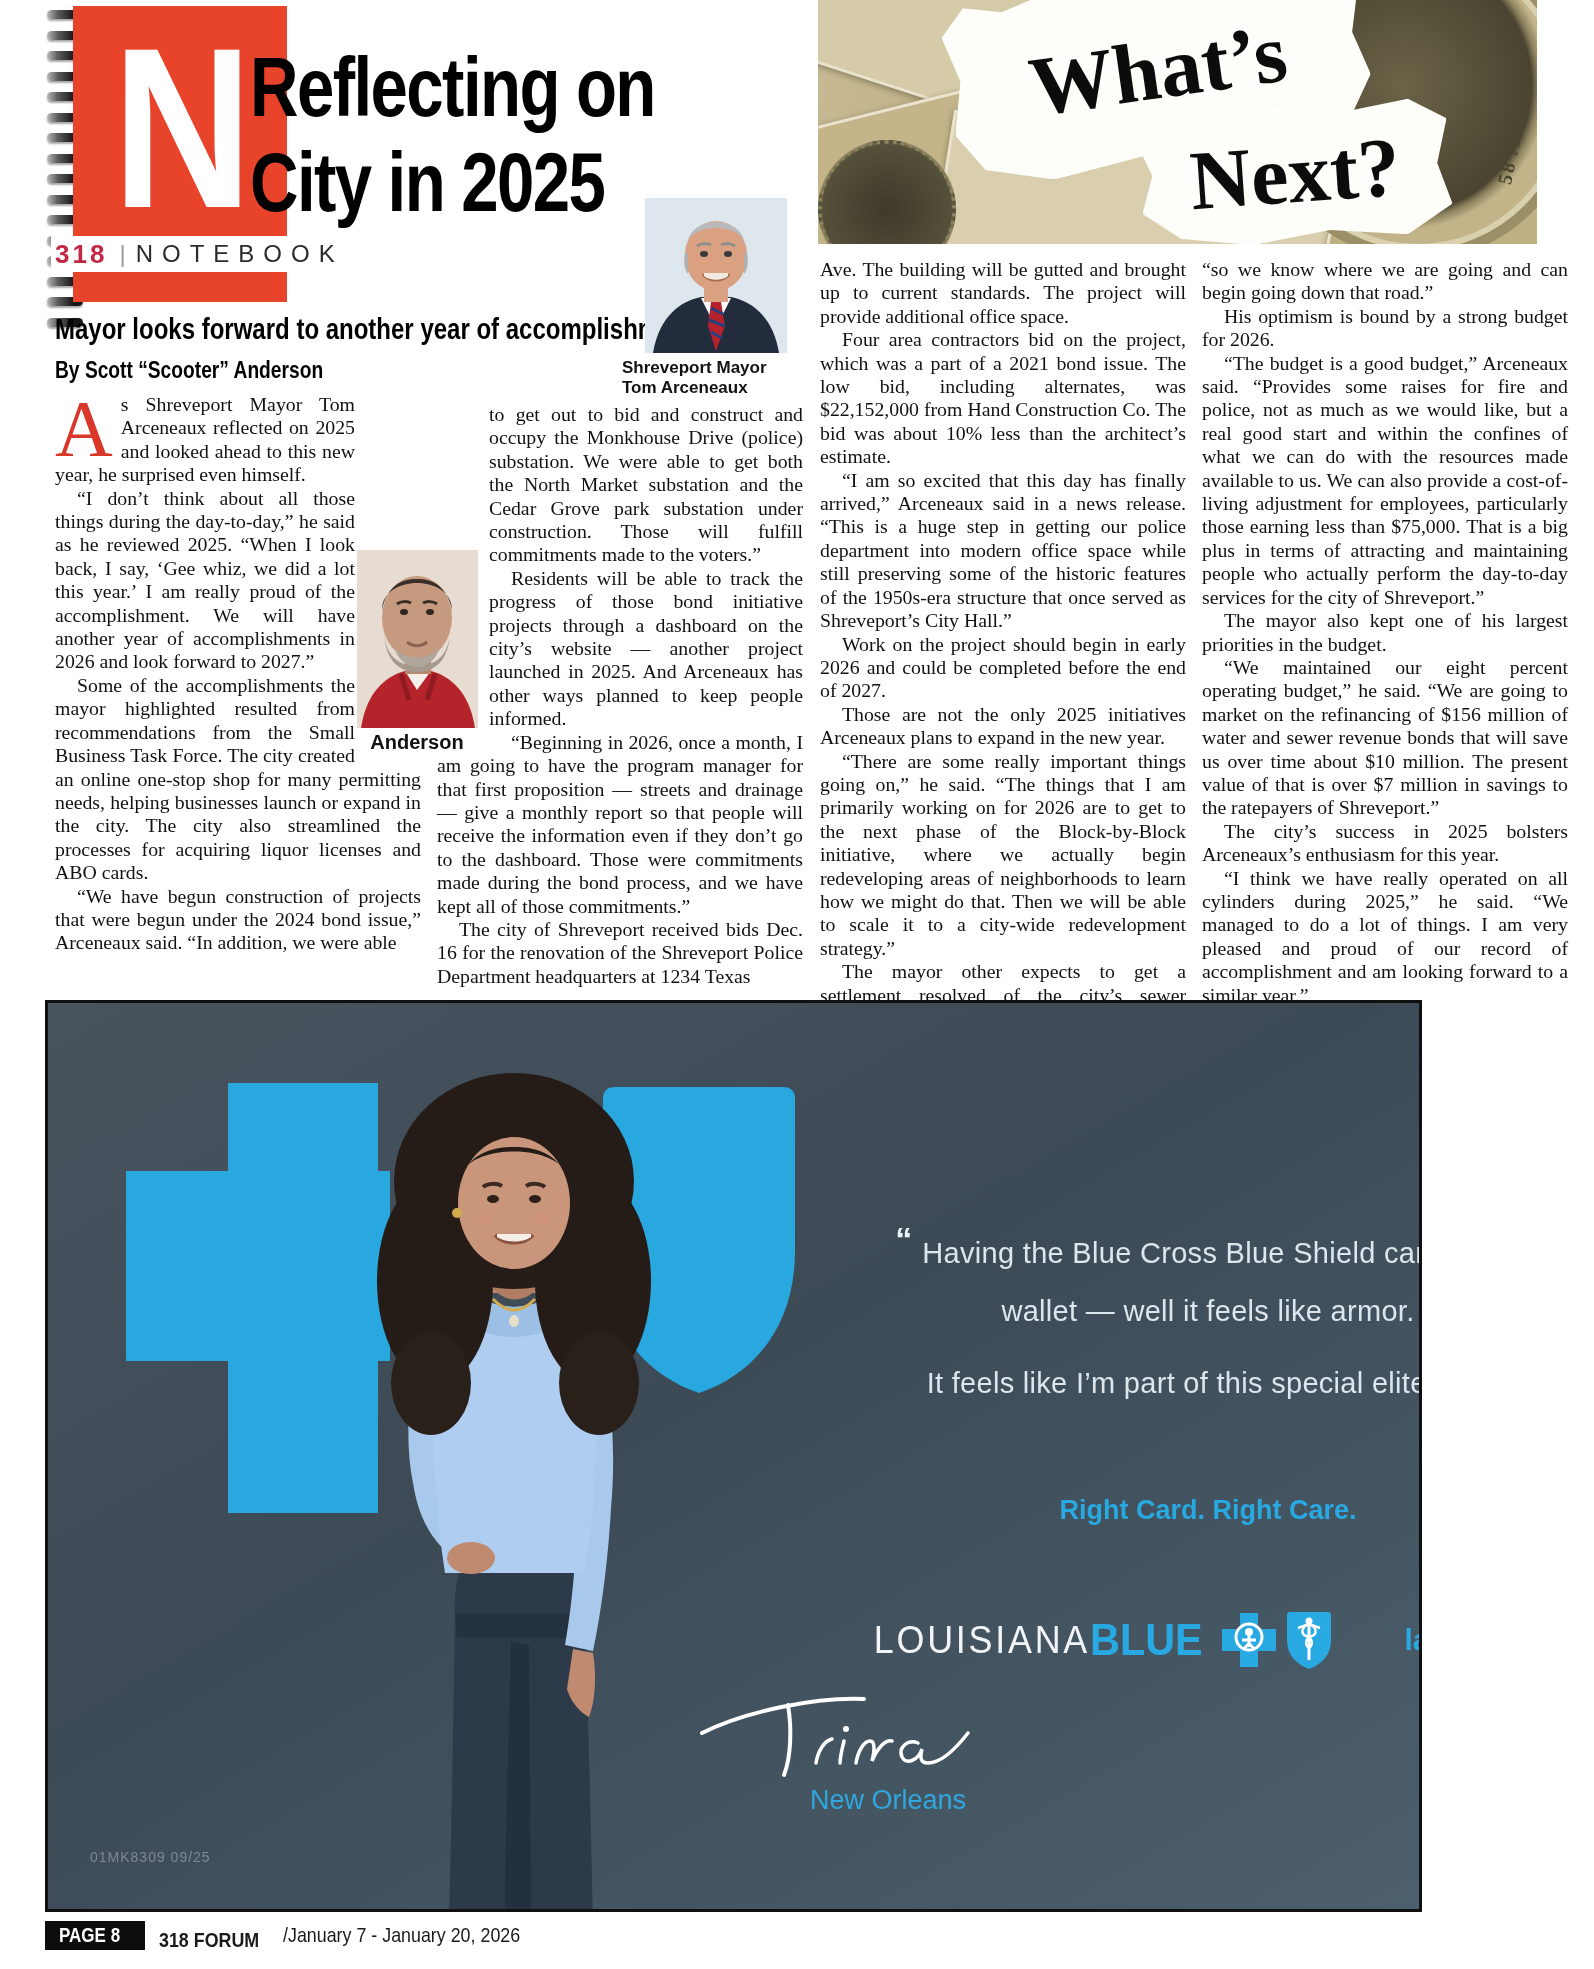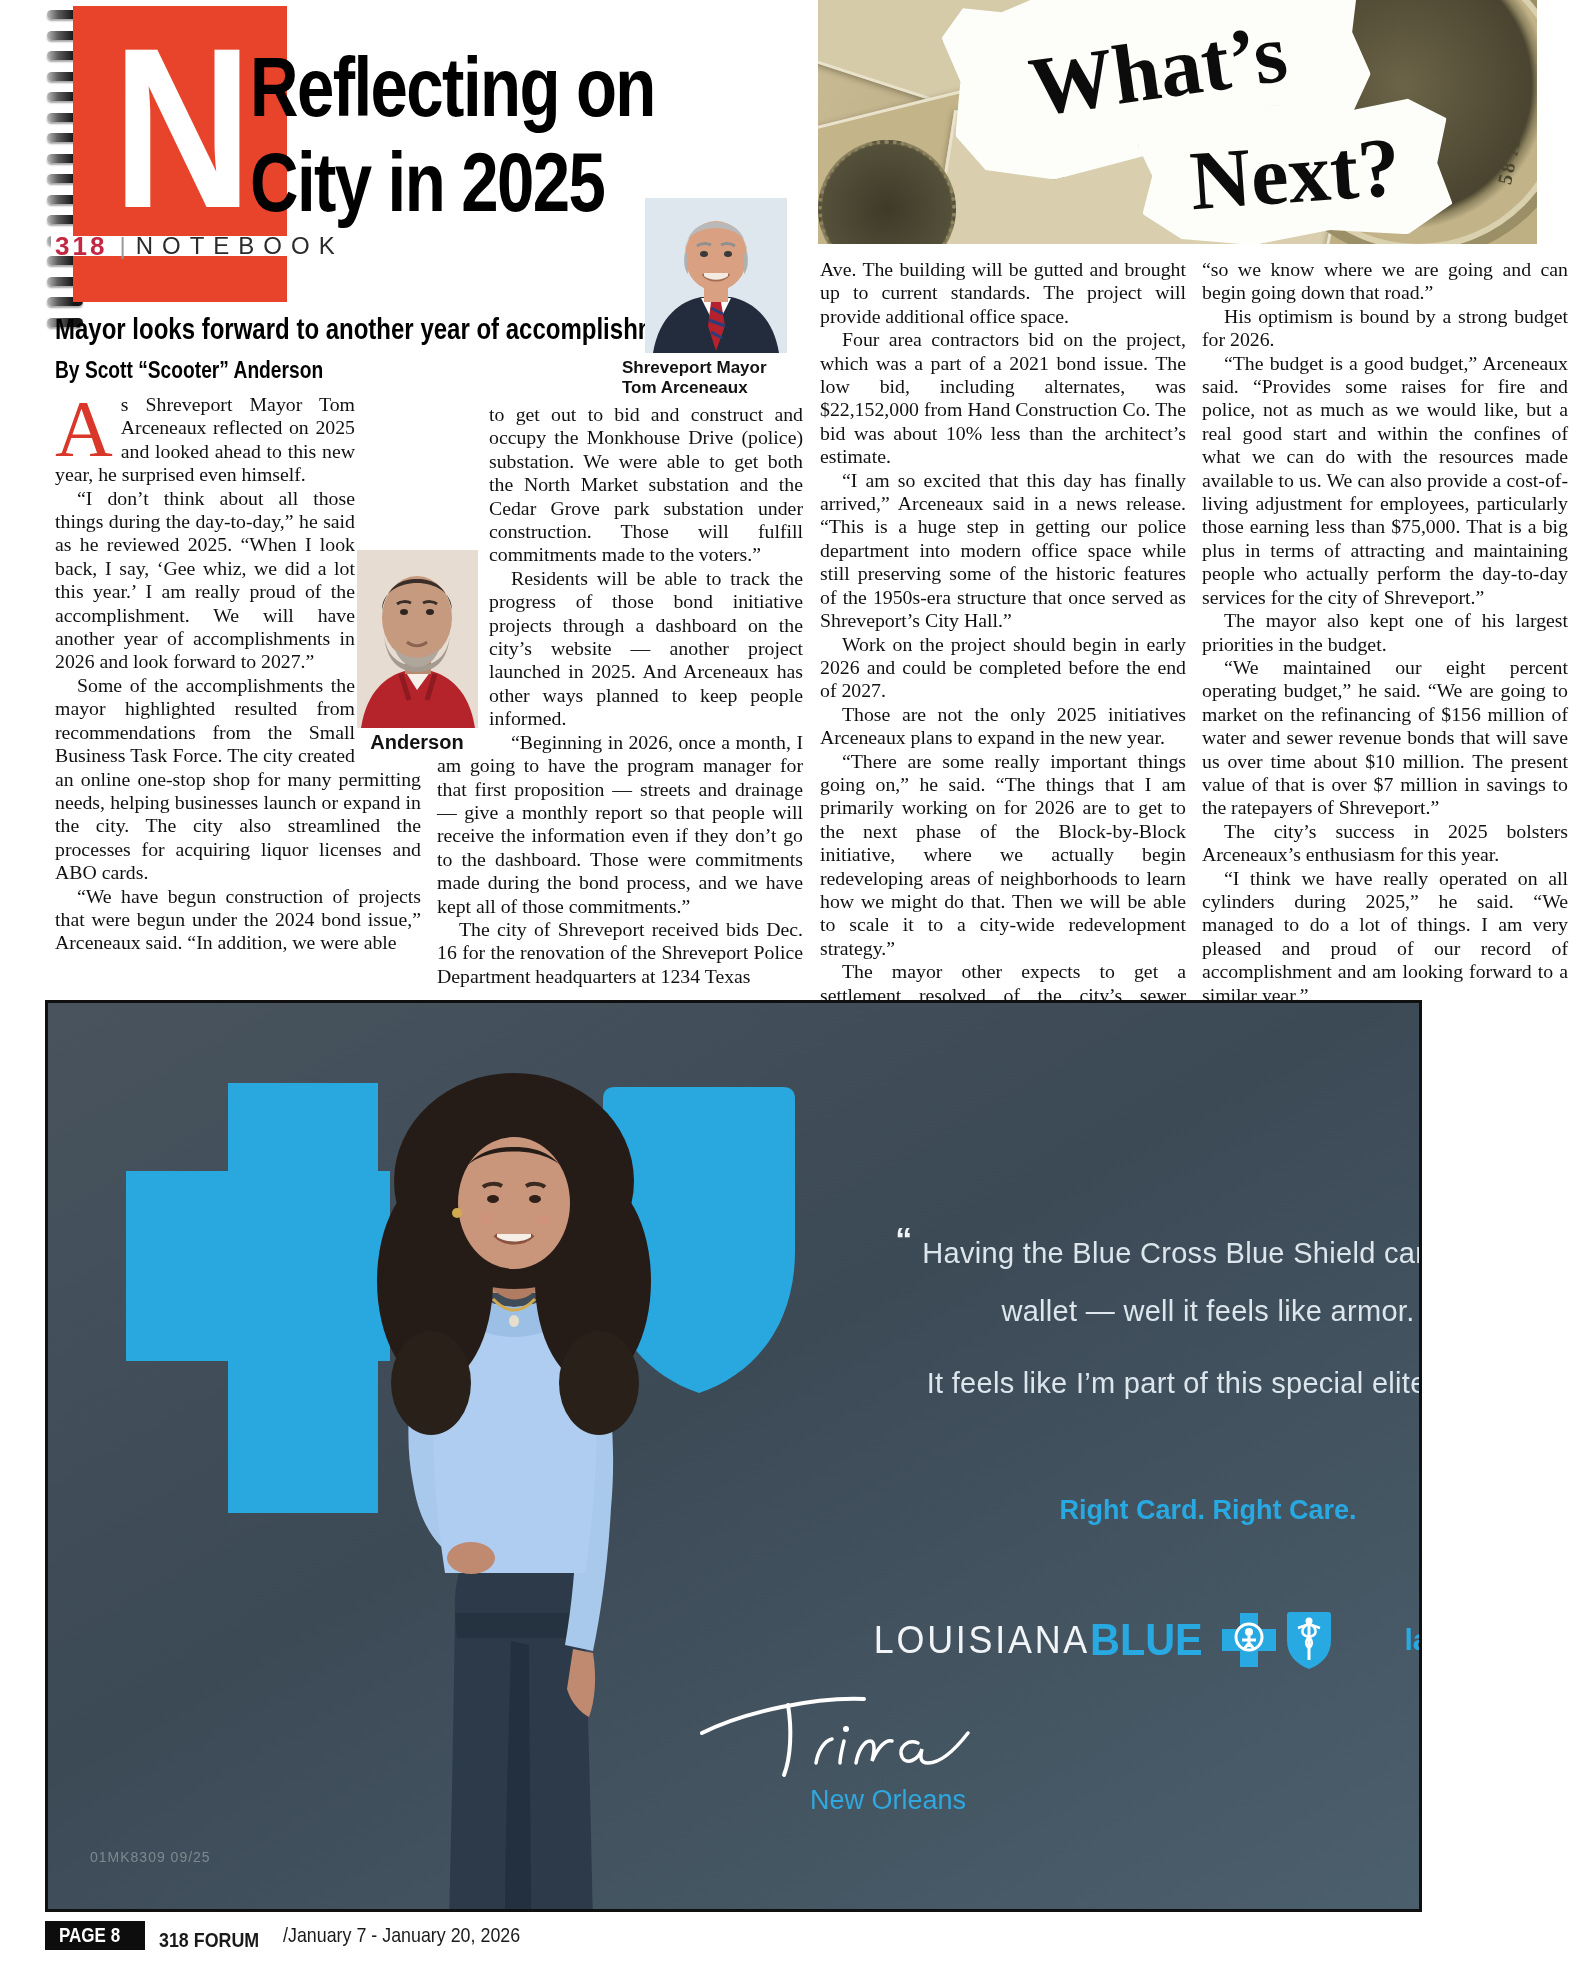--- a/index.html
+++ b/index.html
@@ -10,21 +10,21 @@
   .cond85{display:inline-block;transform:scaleX(.85);transform-origin:0 50%;white-space:nowrap;}
 
   
   .notebook{left:45px;top:4px;width:242px;height:330px;}
   .spiral{position:absolute;left:0;top:6px;width:40px;height:322px;}
   .ring{position:absolute;left:2px;width:36px;height:9px;border-radius:5px;
         background:linear-gradient(90deg,#b9b9b9 0%,#5d5d5d 30%,#151515 75%);box-shadow:0 2px 2px rgba(0,0,0,.35);}
   .cover{position:absolute;left:28px;top:2px;width:214px;height:296px;background:#e8432b;}
   .cover .nletter{position:absolute;left:50%;top:8px;transform:translateX(-50%) scaleX(.85);
         font-weight:bold;font-size:228px;line-height:228px;color:#ffffff;letter-spacing:-6px;}
-  .band{position:absolute;left:6px;top:232px;width:236px;height:20px;background:#ffffff;
+  .band{position:absolute;left:6px;top:232px;width:236px;height:36px;background:#ffffff;
         display:flex;align-items:center;padding-left:4px;}
   .band .num{color:#c22843;font-weight:bold;font-size:26px;letter-spacing:3px;}
   .band .pipe{color:#9a9a9a;font-size:24px;margin:0 10px 0 12px;font-weight:300;}
   .band .nb{color:#2b2b2b;font-size:24px;letter-spacing:9px;font-weight:500;}
 
   
   .headline{left:250px;top:40px;font-weight:bold;color:#000;font-size:84px;line-height:95px;letter-spacing:-2px;}
   .headline .cond{letter-spacing:-2px;}
 
   

